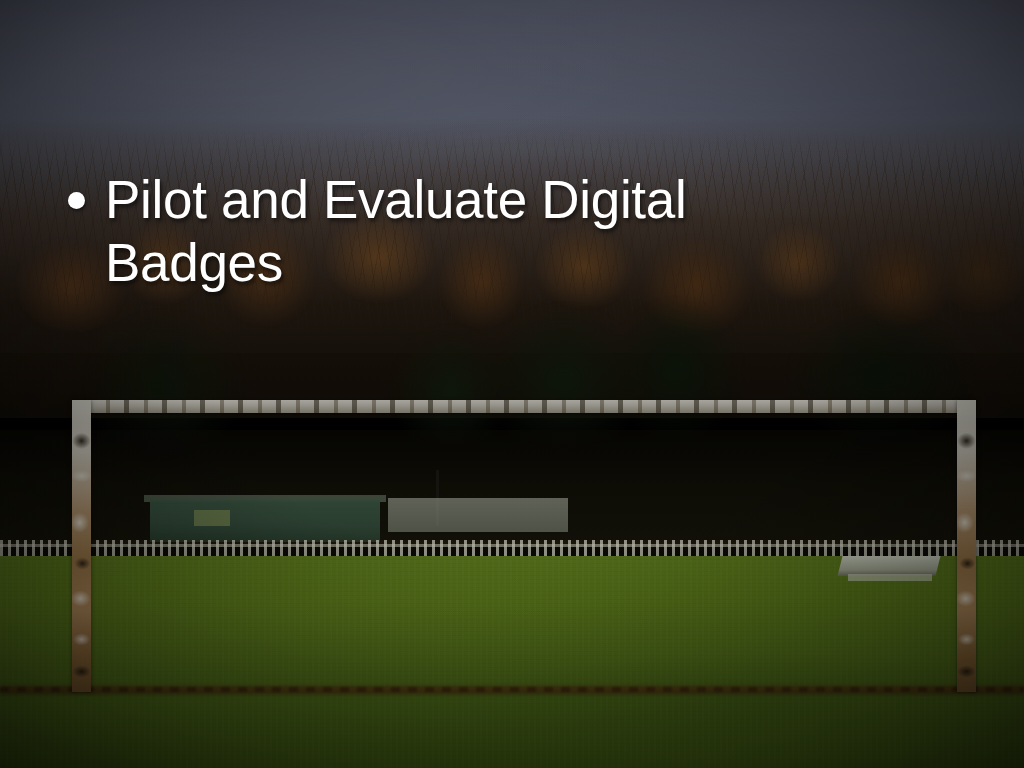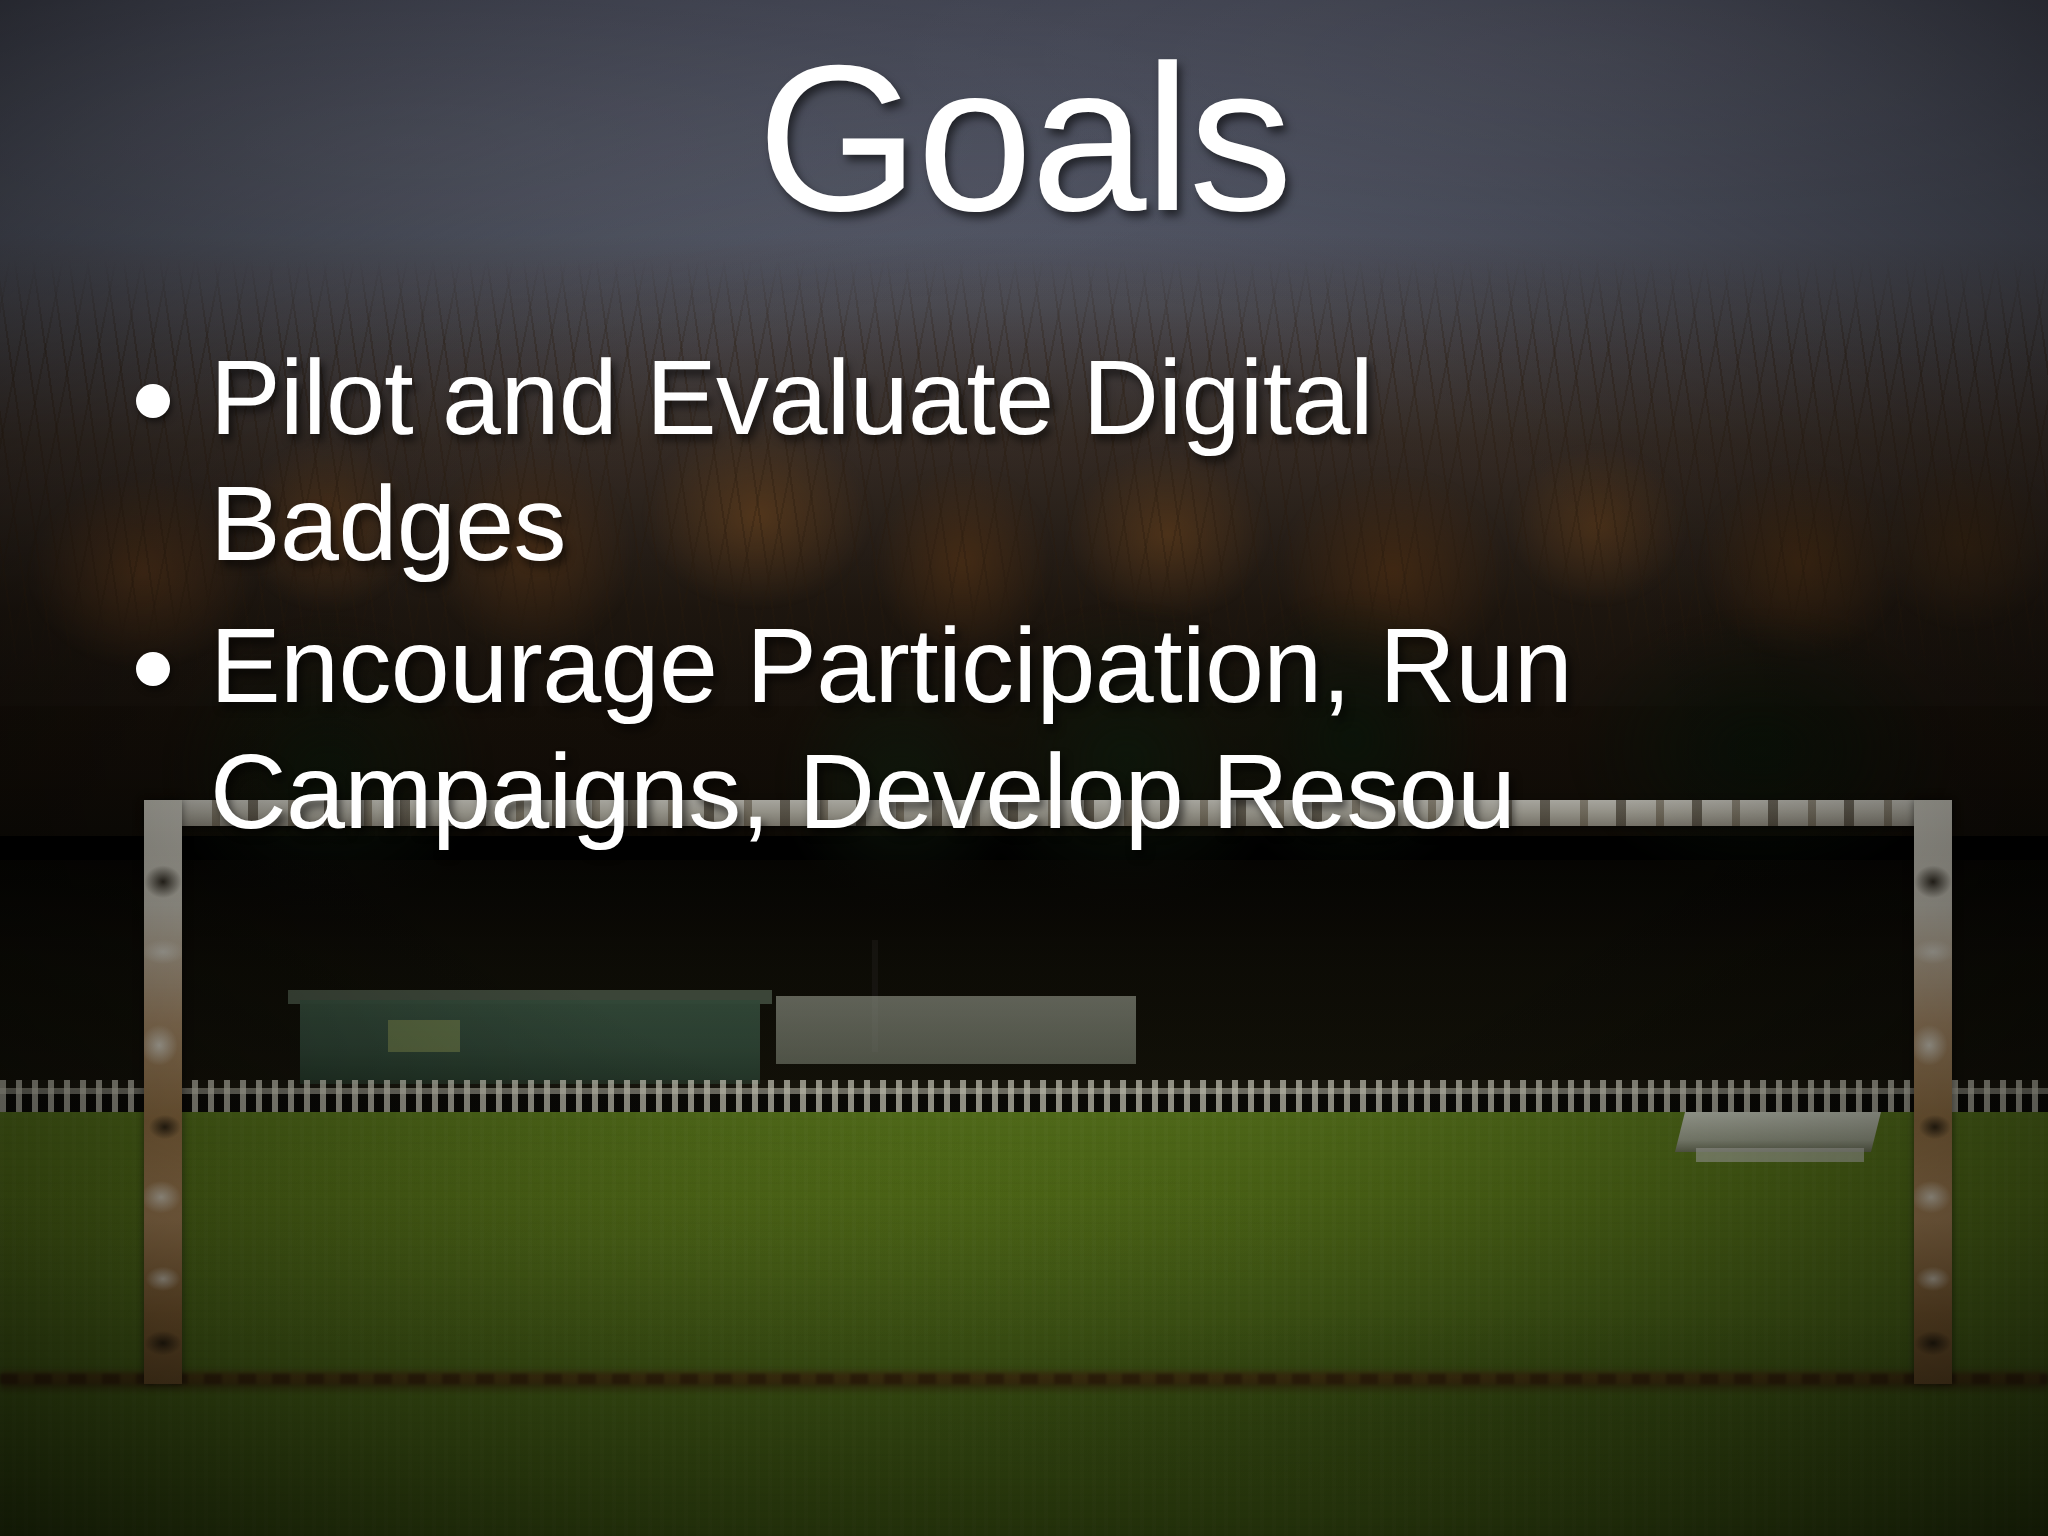--- a/index.html
+++ b/index.html
@@ -269,32 +269,26 @@
   <div class="post post-l"></div>
   <div class="post-wear post-wear-l"></div>
   <div class="post post-r"></div>
   <div class="post-wear post-wear-r"></div>
 
   <div class="layer toner"></div>
   <div class="layer vignette"></div>
 
   <div class="content">
 
-    <div class="title">Goals</div>
 
     <div class="bullets">
 
 
       <div class="bullet-row">
         <div class="bullet-dot"></div>
         <div class="bullet-text">Pilot and Evaluate Digital
 Badges</div>
       </div>
 
-      <div class="bullet-row">
-        <div class="bullet-dot"></div>
-        <div class="bullet-text">Encourage Participation, Run
-Campaigns, Develop Resou</div>
-      </div>
 
     </div>
   </div>
 </div>
 
 </body></html>

